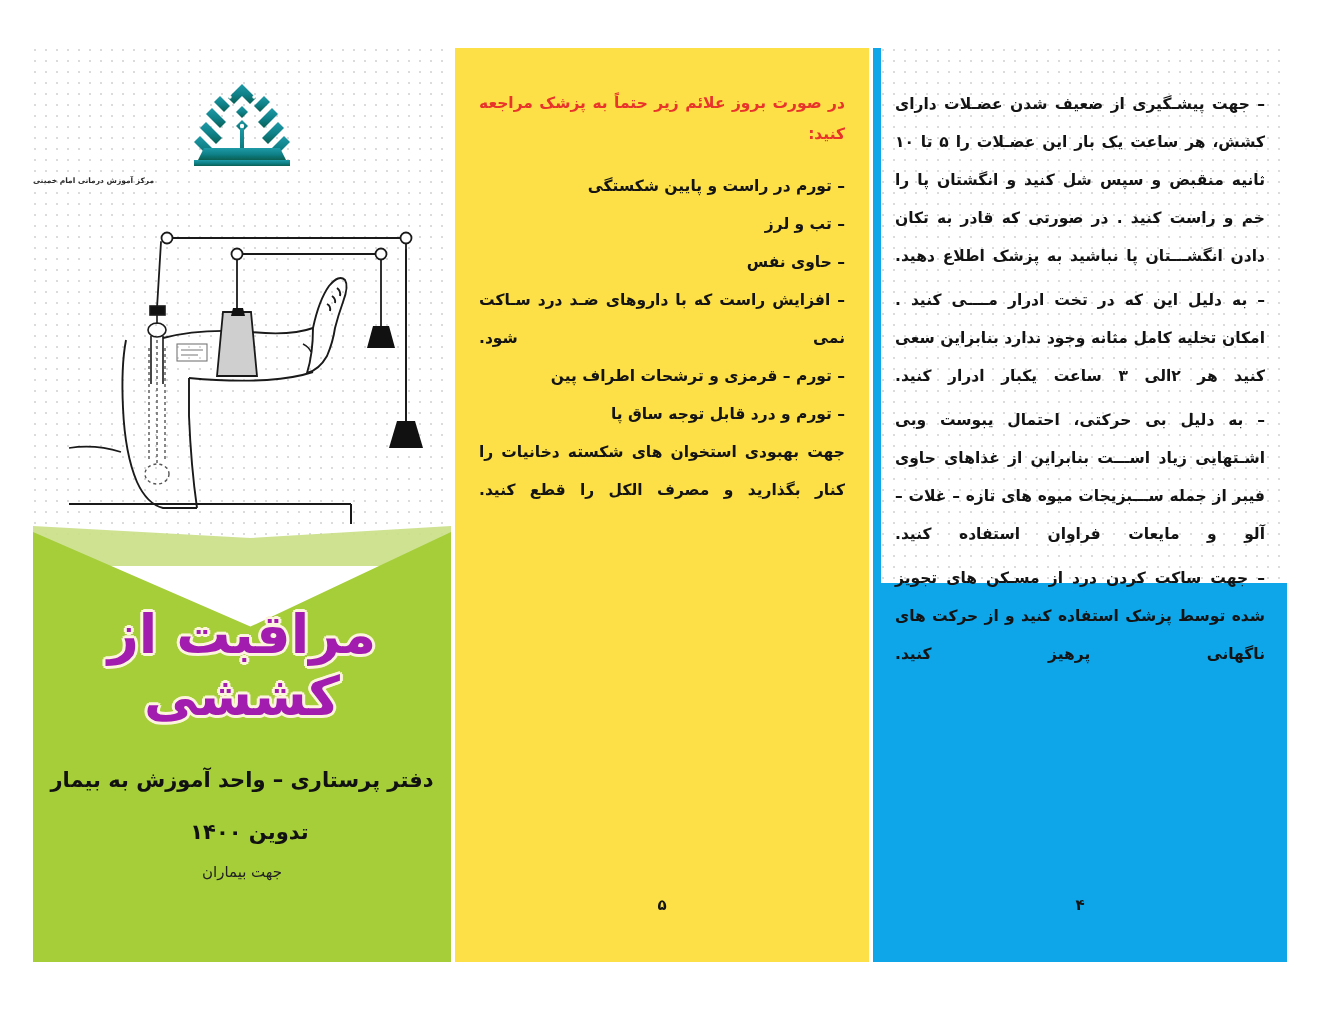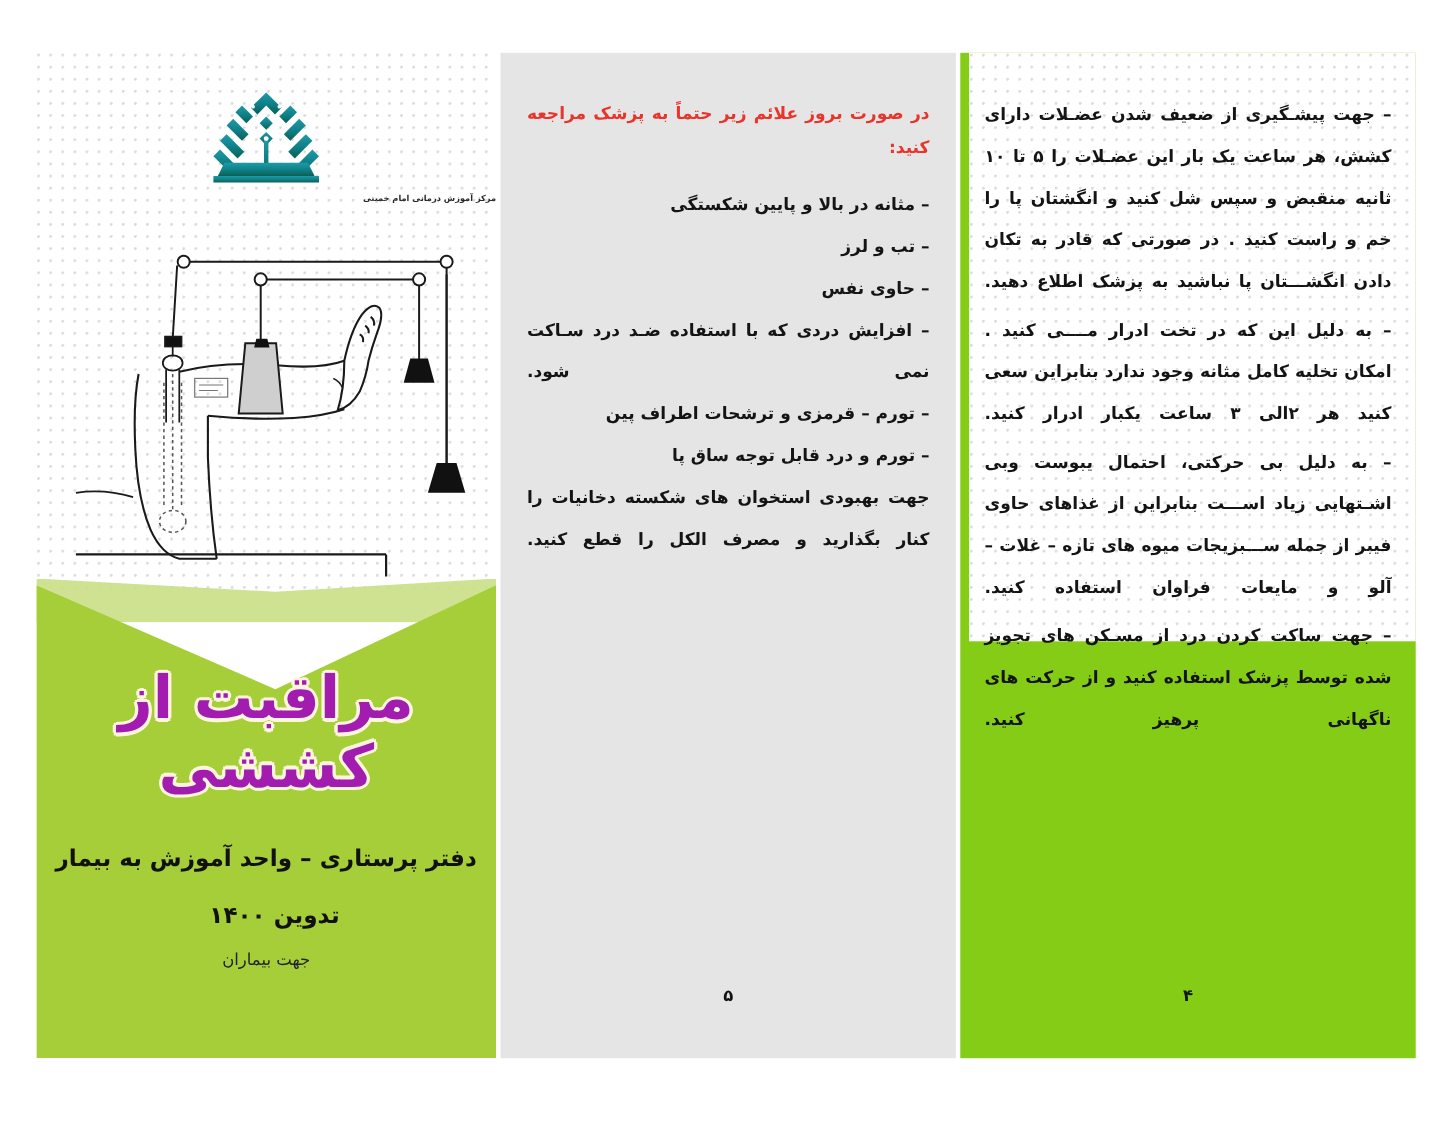--- a/index.html
+++ b/index.html
@@ -71,21 +71,21 @@
     -webkit-clip-path: polygon(0 0, 0 100%, 100% 100%, 100% 0, 52% 30%);
     clip-path: polygon(0 0, 0 100%, 100% 100%, 100% 0, 52% 30%);
     opacity: .9;
   }
 
   
   #logo-wrap {
     position: absolute;
     left: 0; top: 32px;
     width: 418px;
-    text-align: right;
+    text-align: left;
   }
   .logo-mark { display:block; margin: 0 auto; }
   #logo-caption {
     margin-top: 4px;
     font-size: 7.5px;
     font-weight: 700;
     color: #2a2a2a;
     letter-spacing: .2px;
     white-space: nowrap;
   }
@@ -138,21 +138,21 @@
     font-weight: 400;
     color: #222;
   }
 
   
   #mid-col {
     left: 455px;
     top: 48px;
     width: 414px;
     height: 914px;
-    background: #e5e5e5;
+    background: #fde047;
   }
   #mid-body {
     position: absolute;
     right: 24px;
     left: 24px;
     top: 40px;
   }
   #mid-heading {
     font-size: 15.5px;
     font-weight: 700;
@@ -171,21 +171,21 @@
     text-align-last: justify;
   }
   .mid-line.plain { text-align-last: right; }
 
   
   #right-col {
     left: 873px;
     top: 48px;
     width: 414px;
     height: 914px;
-    background: #84cc16;
+    background: #0ea5e9;
   }
   #right-white-card {
     position: absolute;
     left: 8px;
     top: 0px;
     width: 406px;
     height: 535px;
   }
   #right-body {
     position: absolute;
@@ -337,24 +337,24 @@
       <div id="cover-dept">دفتر پرستاری – واحد آموزش به بیمار</div>
       <div id="cover-year">تدوین ۱۴۰۰</div>
       <div id="cover-audience">جهت بیماران</div>
     </div>
   </div>
 
   <div class="panel" id="mid-col">
     <div id="mid-body">
       <div id="mid-heading">در صورت بروز علائم زیر حتماً به پزشک مراجعه کنید:</div>
 
-      <div class="mid-line plain">– مثانه در بالا و پایین شکستگی</div>
+      <div class="mid-line plain">– تورم در راست و پایین شکستگی</div>
       <div class="mid-line plain">– تب و لرز</div>
       <div class="mid-line plain">– حاوی نفس</div>
-      <div class="mid-line">– افزایش دردی که با استفاده ضـد درد سـاکت نمی شود.</div>
+      <div class="mid-line">– افزایش راست که با داروهای ضـد درد سـاکت نمی شود.</div>
       <div class="mid-line plain">– تورم  – قرمزی و ترشحات اطراف پین</div>
       <div class="mid-line plain">– تورم و درد قابل توجه ساق پا</div>
 
       <div class="mid-line">جهت بهبودی استخوان های شکسته دخانیات را کنار بگذارید و مصرف الکل را قطع کنید.</div>
     </div>
 
     <div class="page-no">۵</div>
   </div>
 
   <div class="panel" id="right-col">

